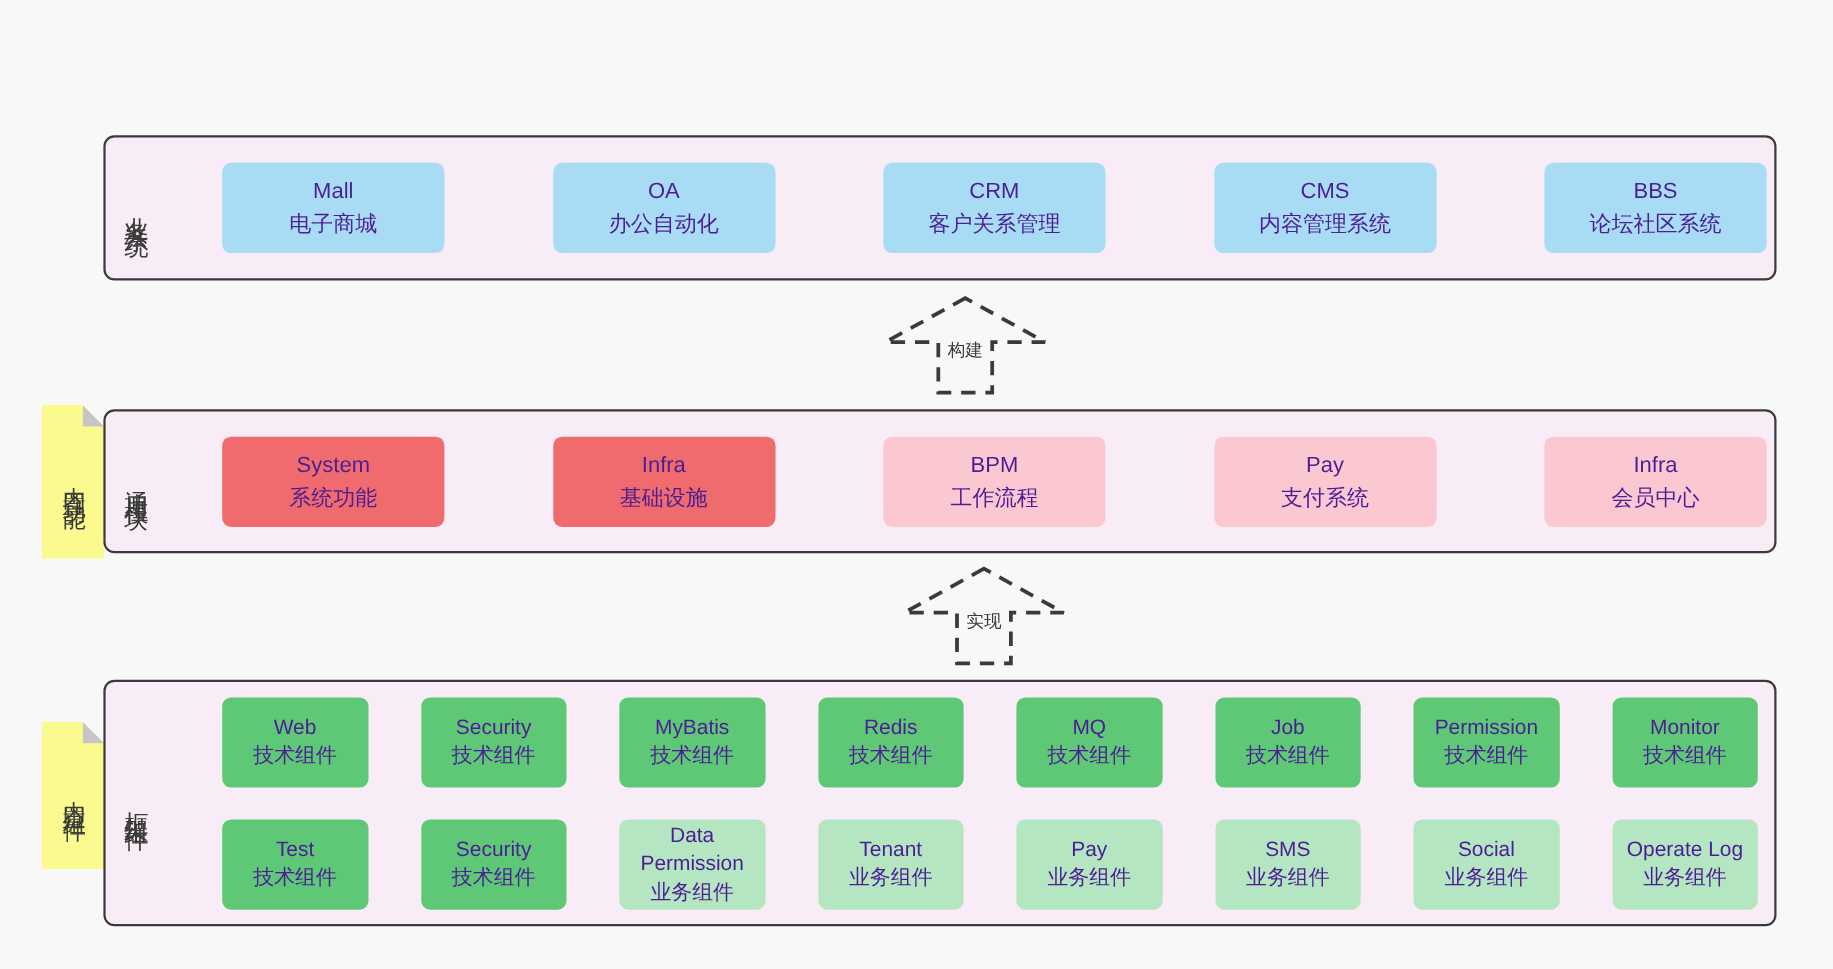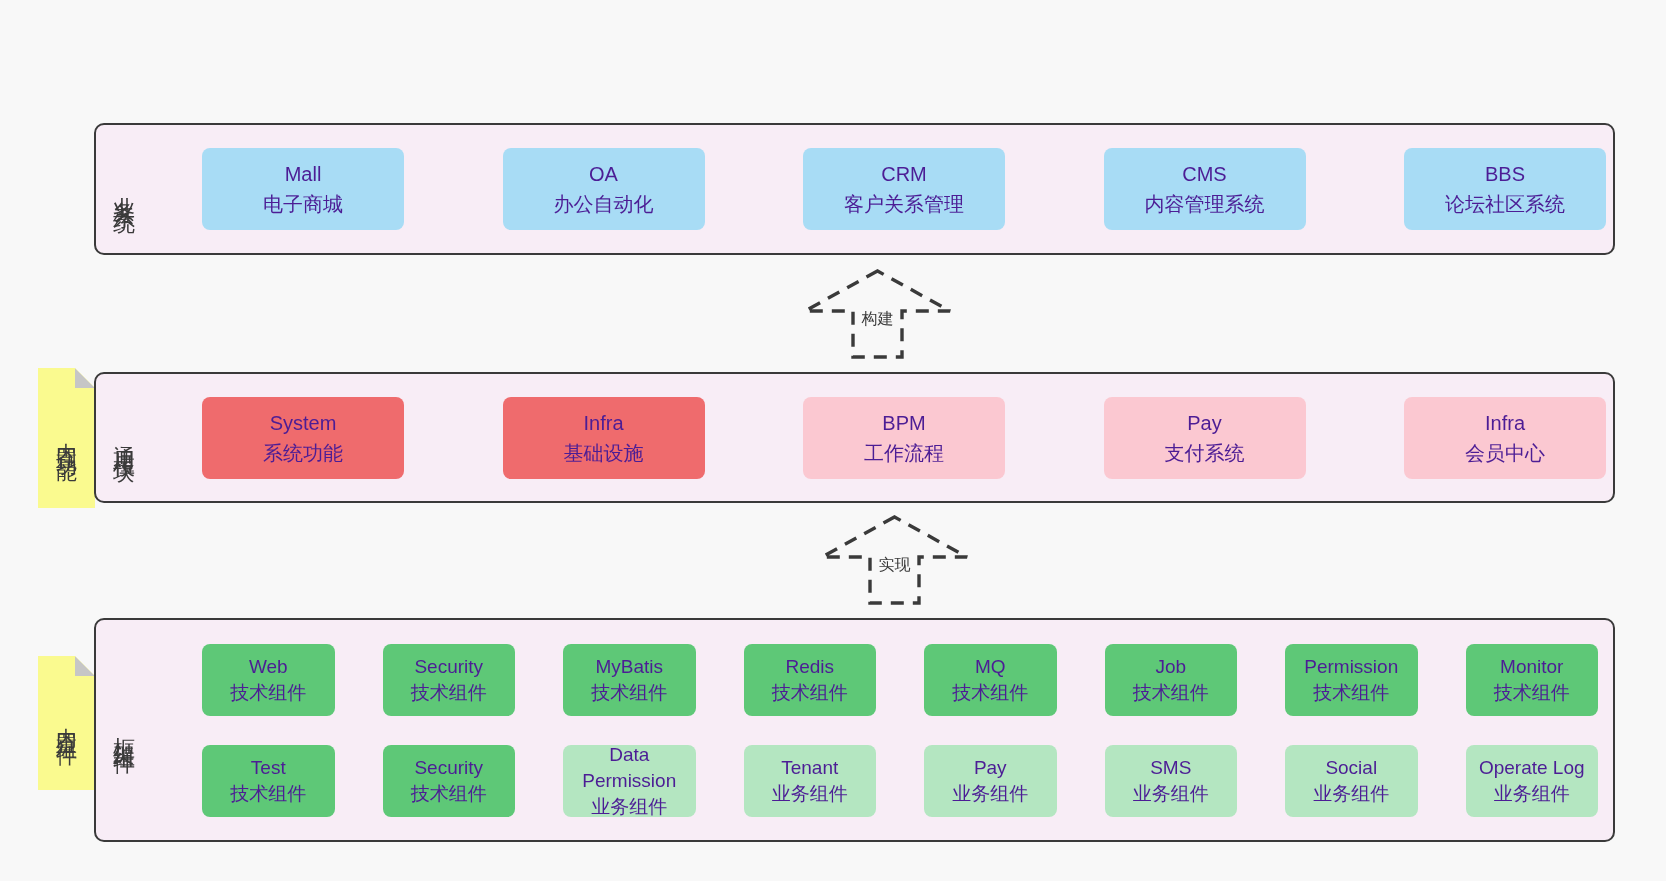--- a/index.html
+++ b/index.html
@@ -58,21 +58,21 @@
   .panel-components .rows{right:15px;}
   .row{display:flex; justify-content:space-between;}
 
   
   .box{
     border-radius:8px;
     display:flex; flex-direction:column; align-items:center; justify-content:center;
     text-align:center; font-size:20px; line-height:30px; color:#4c1d95;margin-left:48px;
   }
   .box.wide{width:202px; height:82px;}
-  .box.narrow{width:150px; height:72px; line-height:26px; font-size:19px;}
+  .box.narrow{width:150px; height:82px; line-height:26px; font-size:19px;}
   .box.blue{background:var(--blue);}
   .box.red{background:var(--red);}
   .box.pink{background:var(--pink);}
   .box.green{background:var(--green);}
   .box.green-light{background:var(--green-light);}
 
   
   .arrow{position:absolute; width:151px; height:95px; z-index:0;}
   .arrow svg{position:absolute; inset:0; overflow:visible;}
   .arrow polygon{

